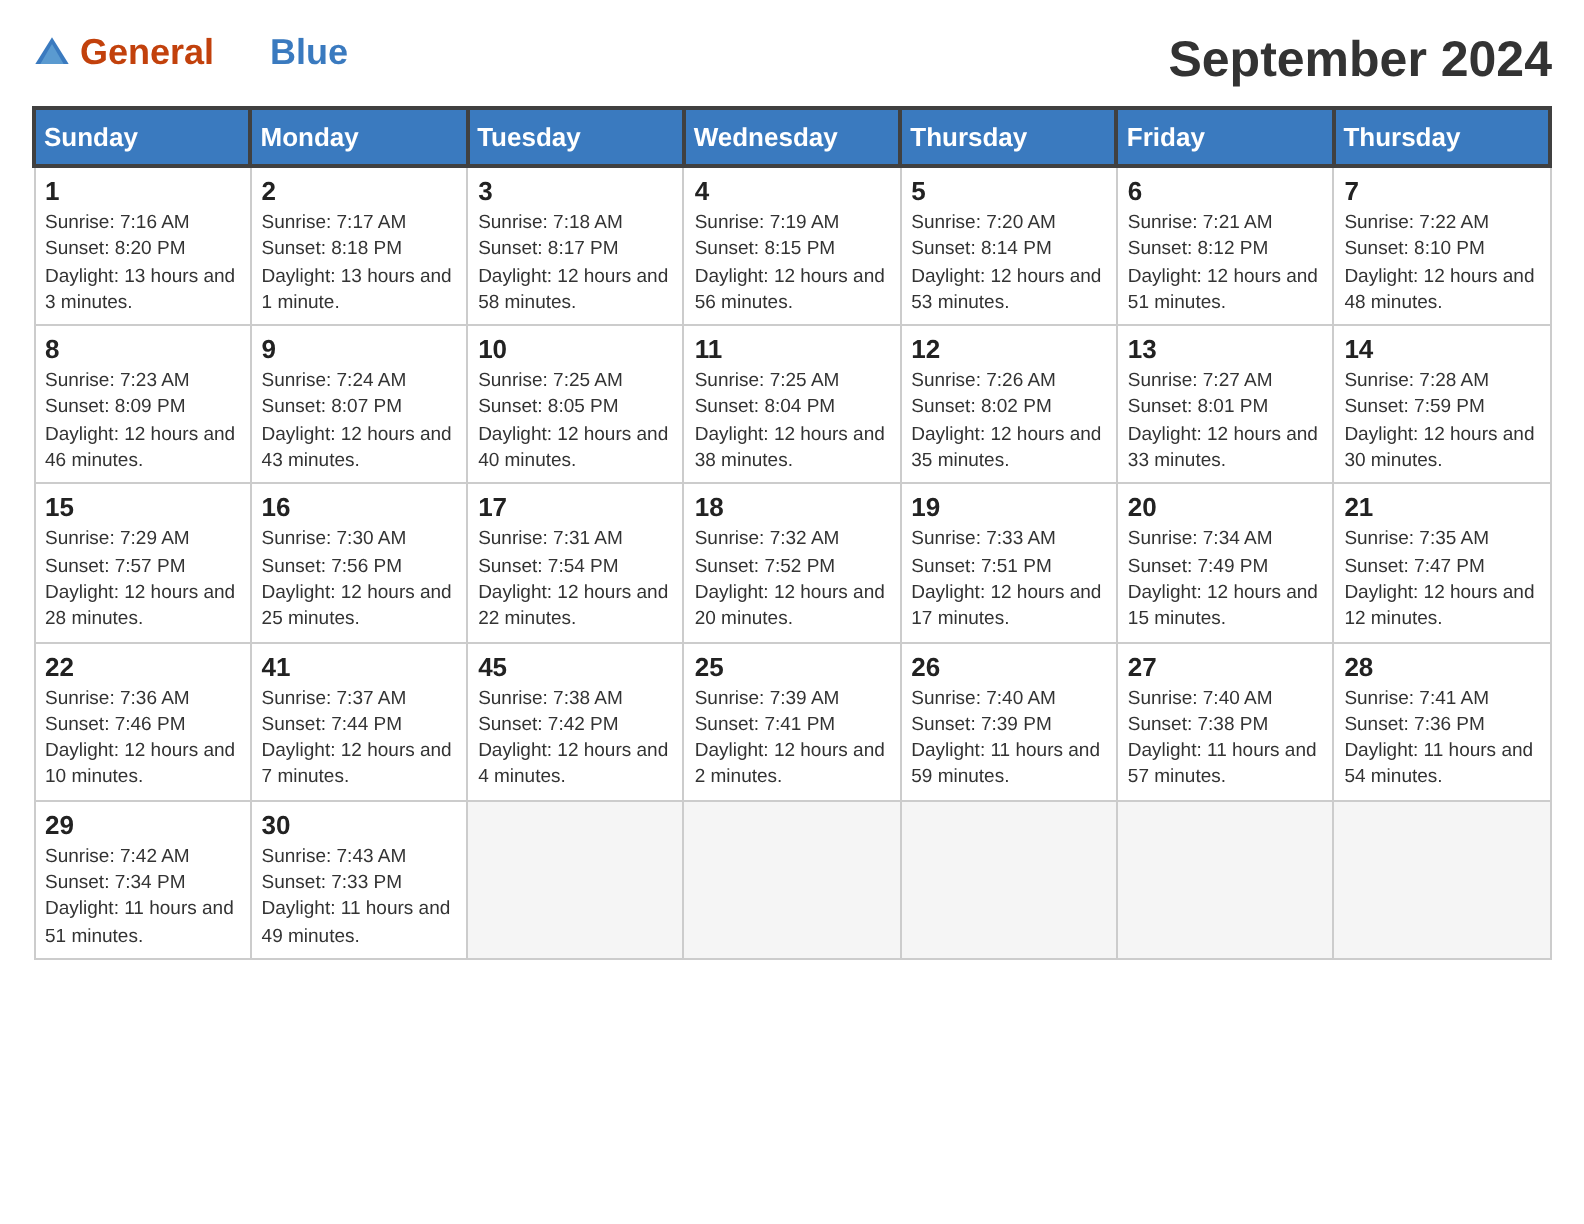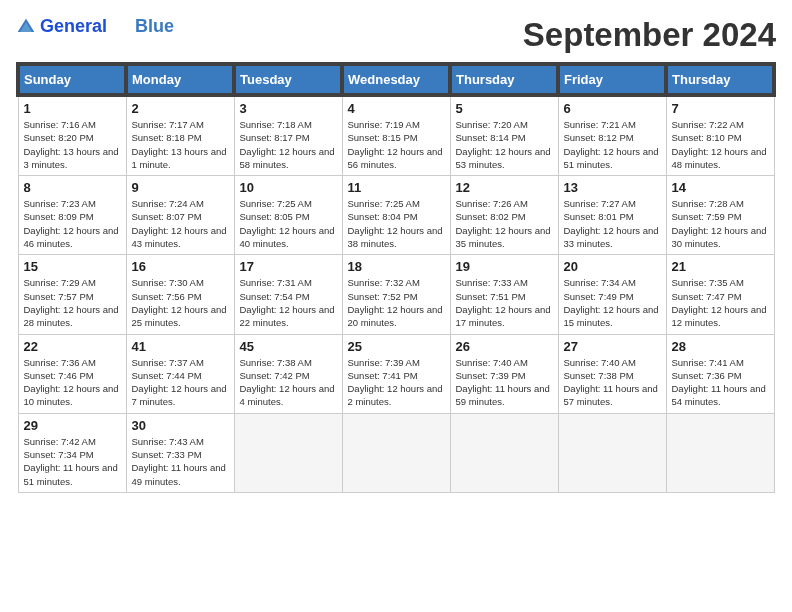--- a/index.html
+++ b/index.html
@@ -17,58 +17,58 @@
       margin-bottom: 4px;
     }
     .logo {
       display: flex;
       align-items: center;
       gap: 4px;
     }
     .logo-text-general {
       font-size: 18px;
       font-weight: bold;
-      color: #1d4ed8;
+      color: #c2410c;
     }
     .logo-text-blue {
       font-size: 18px;
       font-weight: bold;
       color: #3a7abf;
       padding-left: 28px;
     }
     .logo-icon {
       width: 20px;
       height: 20px;
     }
     .title-block {
       text-align: right;
     }
     .month-title {
-      font-size: 33px;
+      font-size: 25px;
       font-weight: bold;
       color: #333;
     }
     .location-title {
       font-size: 16px;
       color: #333;
       font-weight: normal;
     }
     .calendar-table {
       width: 100%;
       border-collapse: collapse;
       margin-top: 8px;
     }
     .calendar-table thead tr th {
       background-color: #3a7abf;
       color: #fff;
       padding: 6px 4px;
       text-align: left;
       font-size: 13px;
       font-weight: bold;
-      border: 4px solid #404040;
+      border: 2px solid #404040;
     }
     .calendar-table tbody tr td {
       border: 1px solid #ccc;
       vertical-align: top;
       padding: 4px 5px;
       width: calc(100% / 7);
       min-height: 80px;
       background: #fff;
     }
     .calendar-table tbody tr td.empty {

